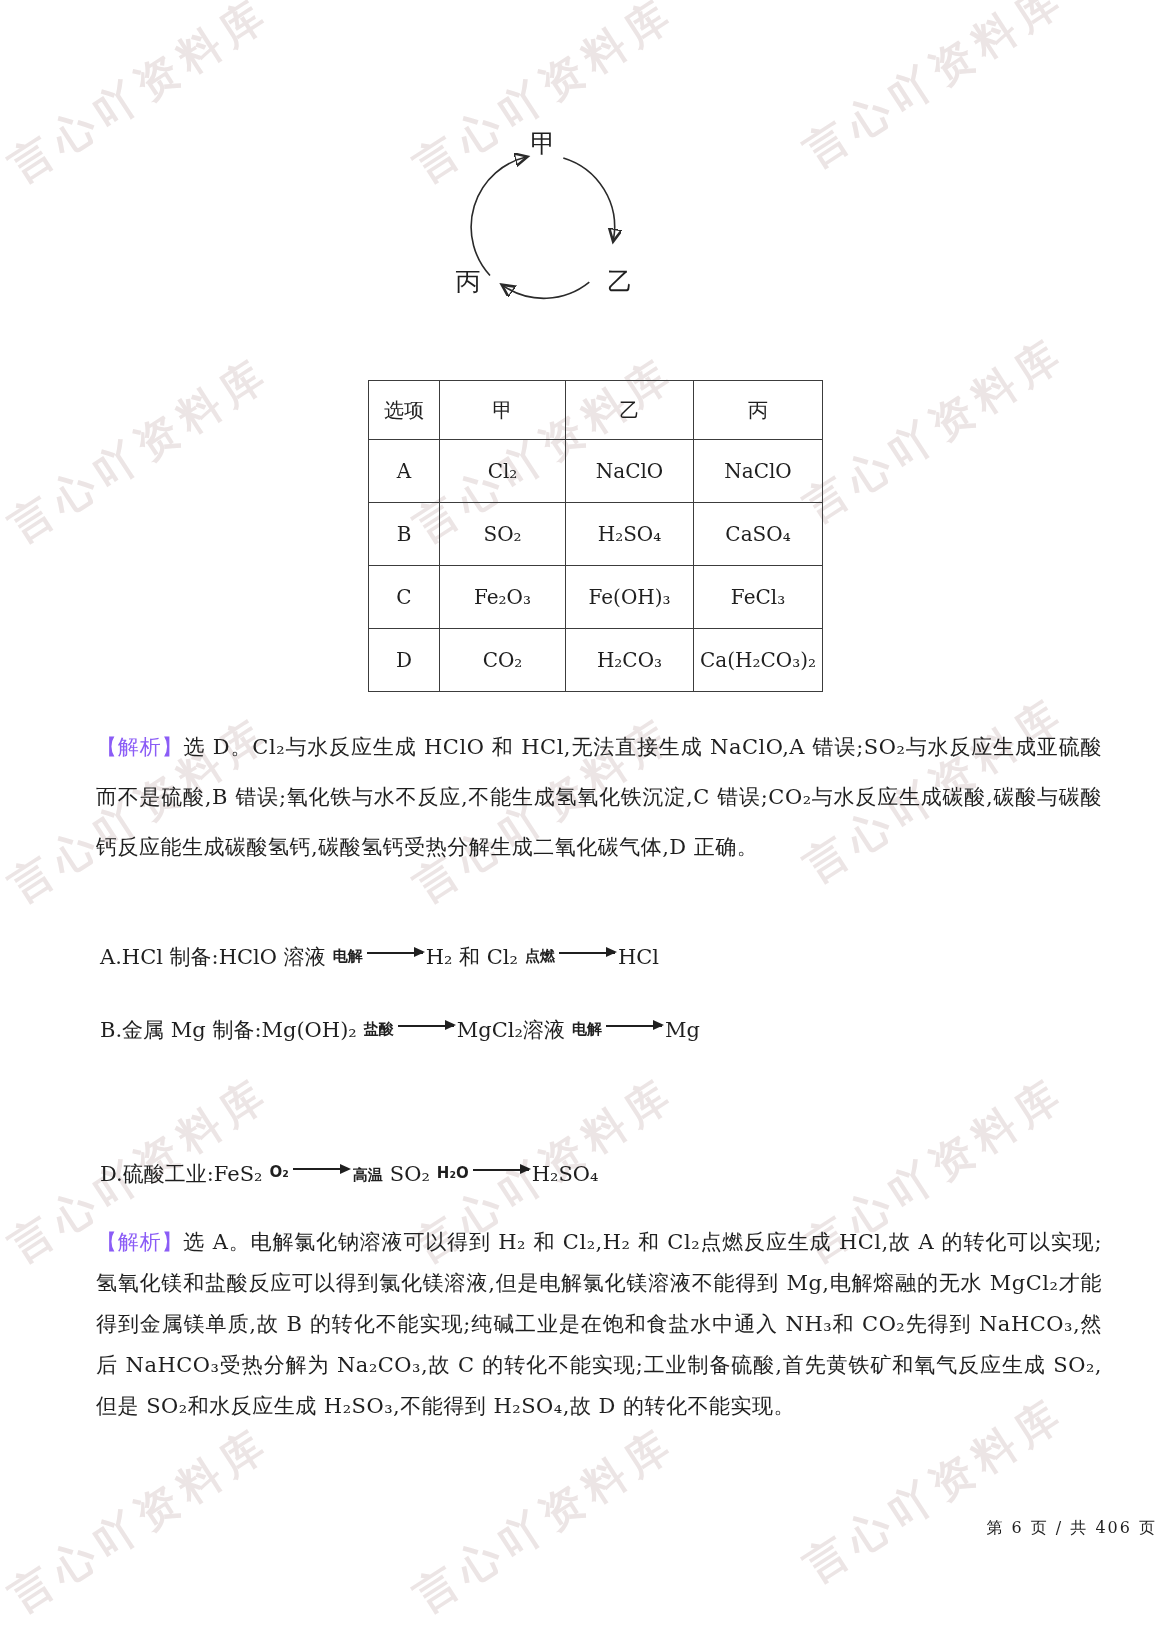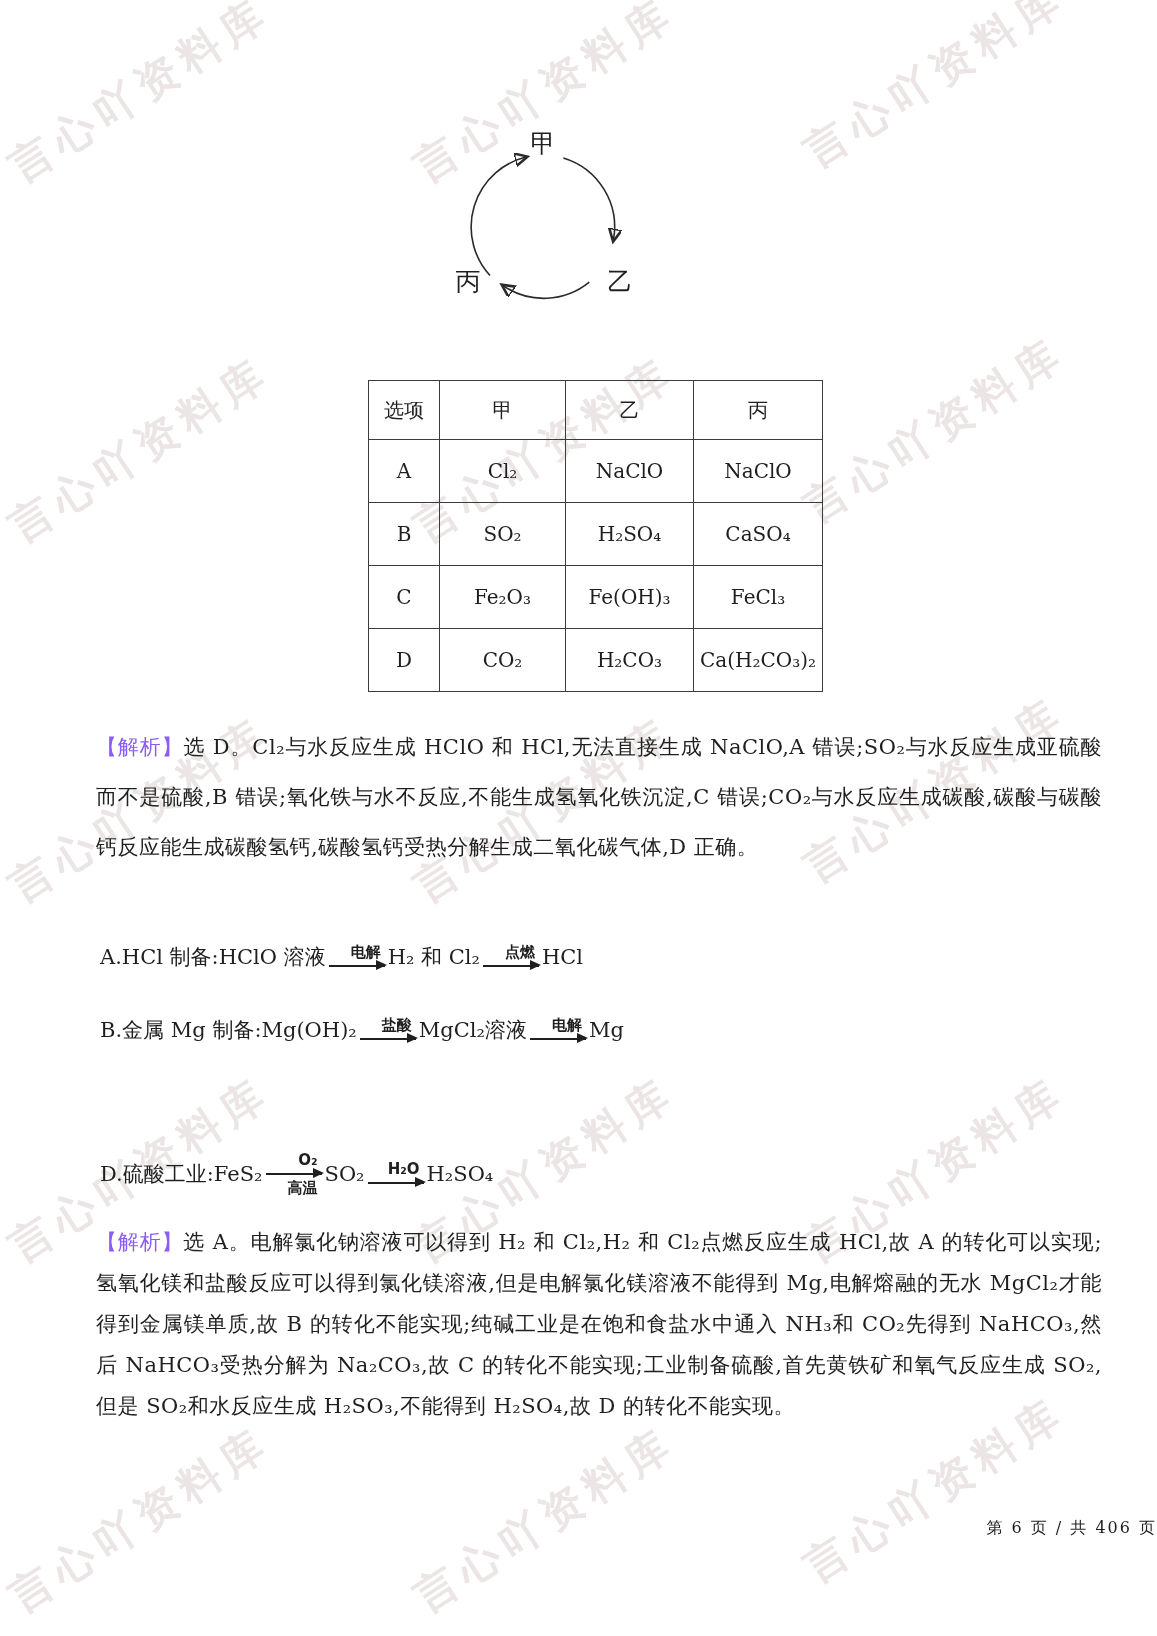--- a/index.html
+++ b/index.html
@@ -34,21 +34,21 @@
     position:absolute;left:96px;width:1006px;z-index:1;
     font-size:21px;line-height:50px;text-align:justify;letter-spacing:0.5px;
   }
   .ana-label{color:#8b5cf6;}
   .stem{position:absolute;left:100px;width:1010px;font-size:21px;z-index:1;white-space:nowrap;}
   
   .opt-row{
     position:absolute;left:100px;height:58px;z-index:1;
     display:flex;align-items:center;font-size:21px;white-space:pre;
   }
-  .rxn{display:inline-flex;flex-direction:column;align-items:flex-end;margin:0 3px;line-height:1;}
+  .rxn{display:inline-flex;align-items:flex-start;margin:0 3px;line-height:1;}
   .rxn .cond{
     font-family:"DejaVu Sans","Liberation Sans",sans-serif;
     font-weight:bold;font-size:15px;padding:0 4px 2px;
   }
   .rxn .cond.below{padding:3px 4px 0;}
   .rxn .shaft{position:relative;width:56px;height:2px;background:#1f1f1f;margin:3px 0;}
   .rxn .shaft::after{
     content:"";position:absolute;right:-2px;top:-4.5px;
     border-left:11px solid #1f1f1f;border-top:5.5px solid transparent;border-bottom:5.5px solid transparent;
   }

